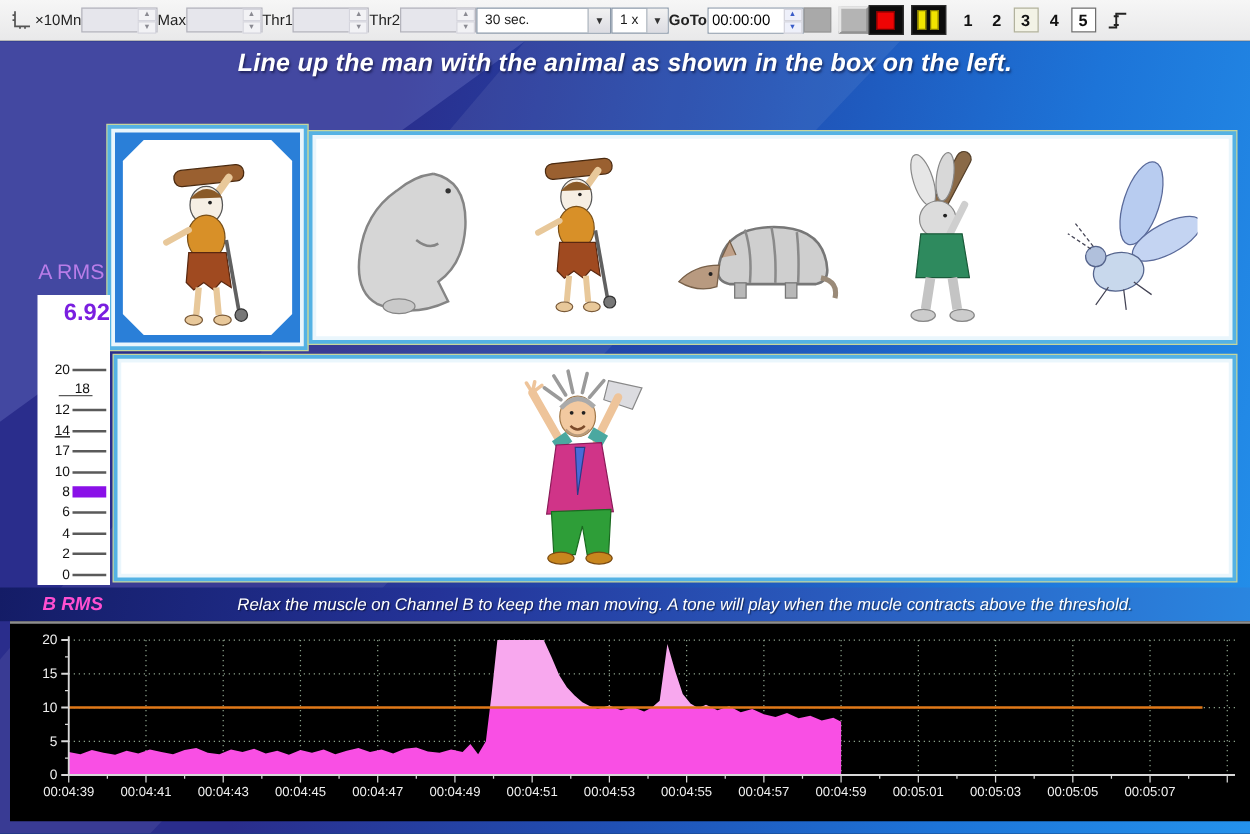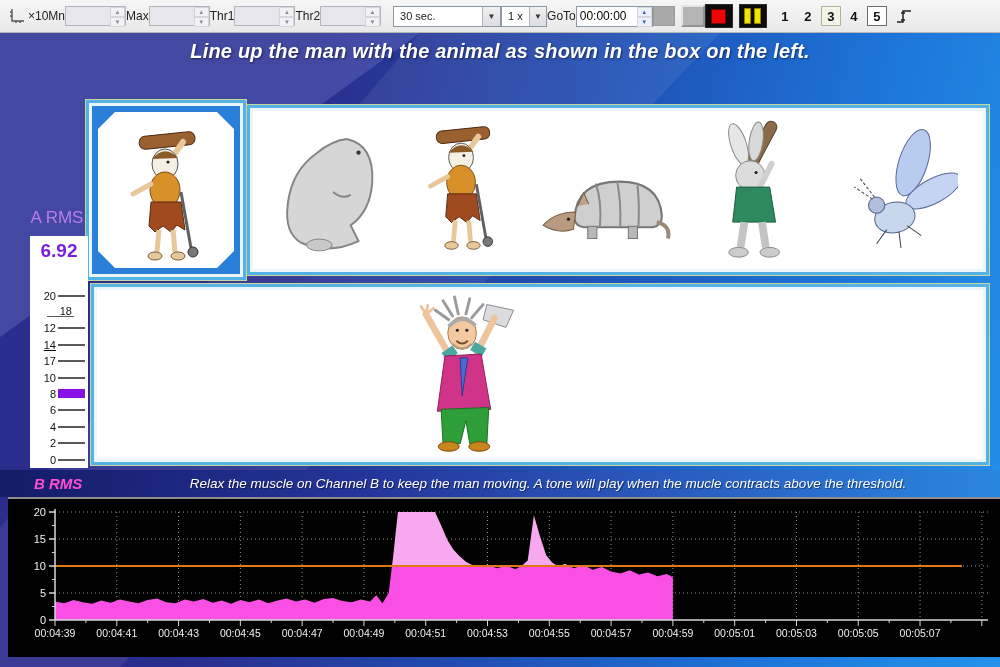--- a/index.html
+++ b/index.html
@@ -165,29 +165,29 @@
         </span>
     </span>
     <span class="tb-label">Thr2</span>
     <span class="spinbox">
       <input value="" style="">
       <span class="spin-btns">
           <span>▲</span>
           <span>▼</span>
         </span>
     </span>
-    <span class="select" style="width:108px;margin-left:12px;">
+    <span class="select" style="width:108px;">
       <span class="val">30 sec.</span>
       <span class="chev">▼</span>
     </span>
     <span class="select" style="width:46px;">
       <span class="val">1 x</span>
       <span class="chev">▼</span>
     </span>
-    <span class="tb-label" style="font-weight:normal;">GoTo</span>
+    <span class="tb-label" style="font-weight:bold;">GoTo</span>
     <span class="goto-box">
       <input value="00:00:00" style="">
       <span class="spin-btns goto-spin">
           <span>▲</span>
           <span>▼</span>
         </span>
     </span>
     <span class="flat-gray"></span>
     <span class="btn3d" style="margin-left:6px;"></span>
     <span class="media">
@@ -238,21 +238,21 @@
       <svg width="108" height="146" viewBox="0 0 110 150">
           <use href="#sym-rabbit"></use>
         </svg>
       <svg width="112" height="132" viewBox="0 0 110 130">
           <use href="#sym-mosquito"></use>
         </svg>
     </div>
 
     <div class="arms-label" id="arms-label" style="color: rgb(185, 125, 232);">A RMS</div>
     <div class="left-panel">
-      <div class="arms-value" id="arms-value" style="color: rgb(122, 31, 224);">6.92</div>
+      <div class="arms-value" id="arms-value" style="color: rgb(122, 31, 224); text-align: right;">6.92</div>
       <div id="scale-ticks">
           <div class="tick-row" style="top: 0px;">
             <span class="tick-num">20</span>
             <span class="tick-line"></span>
           </div>
           <div class="tick-row" style="top: 16.4px; flex-direction: column;">
             <span class="tick-num">18</span>
             <span class="tick-line"></span>
           </div>
           <div class="tick-row" style="top: 32.8px;">

